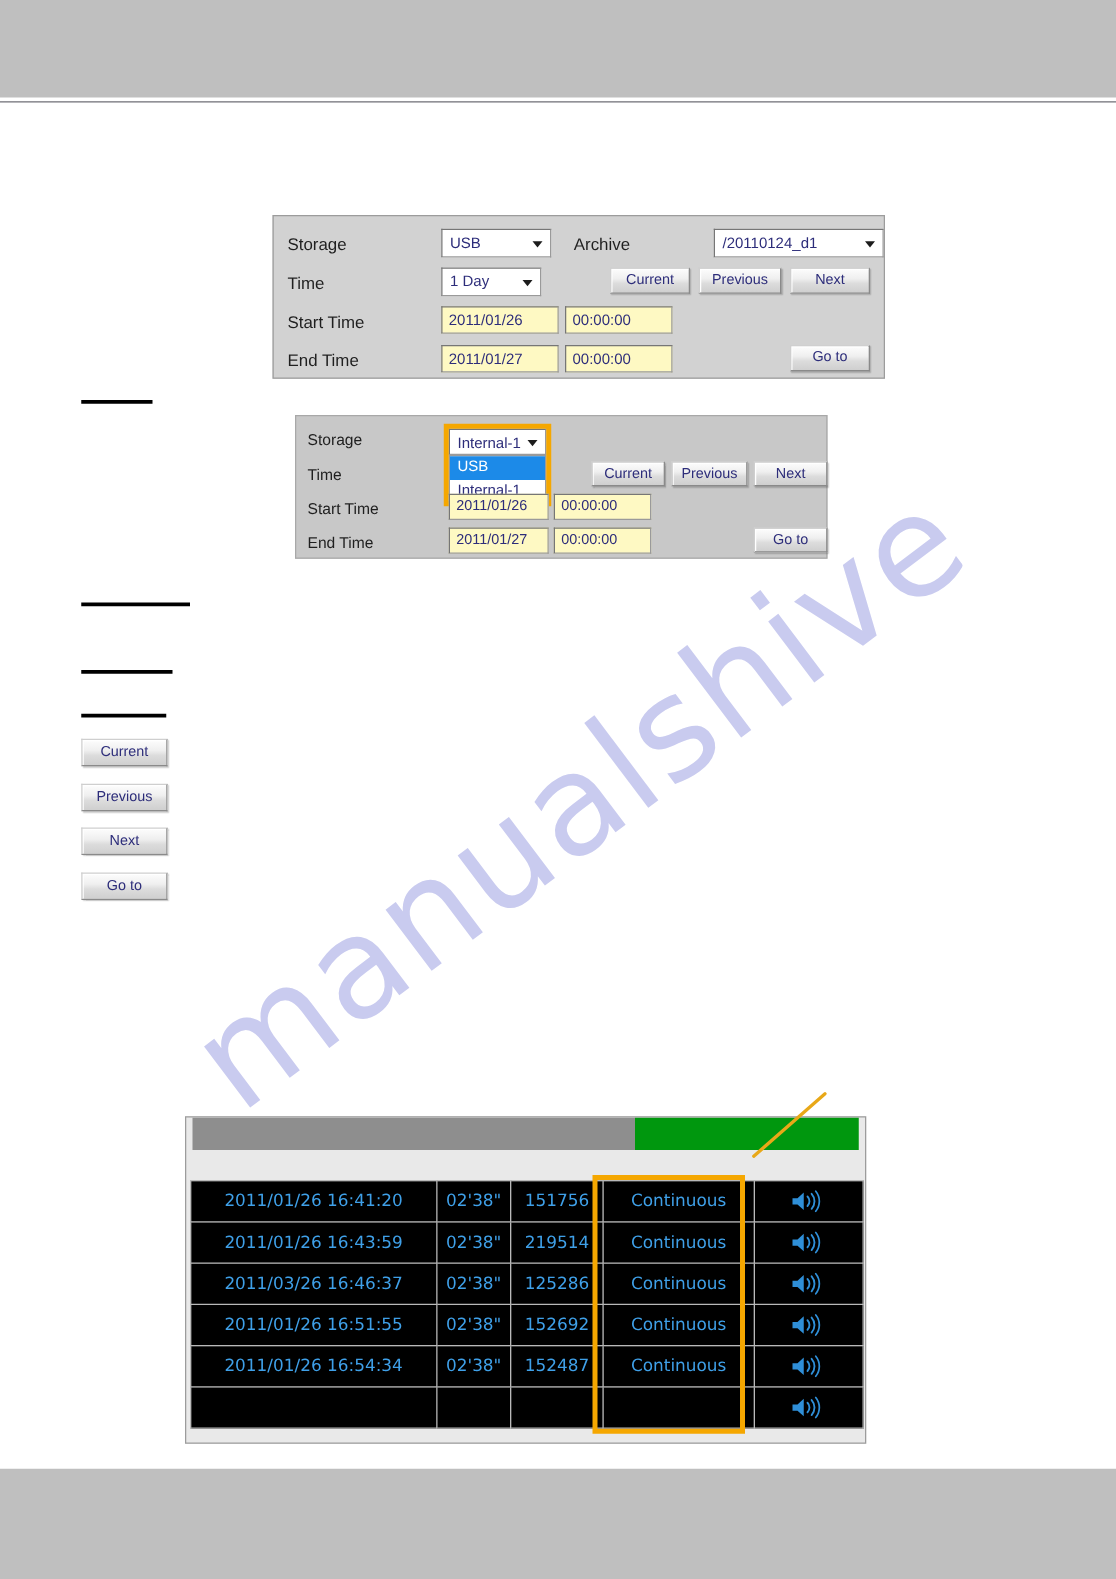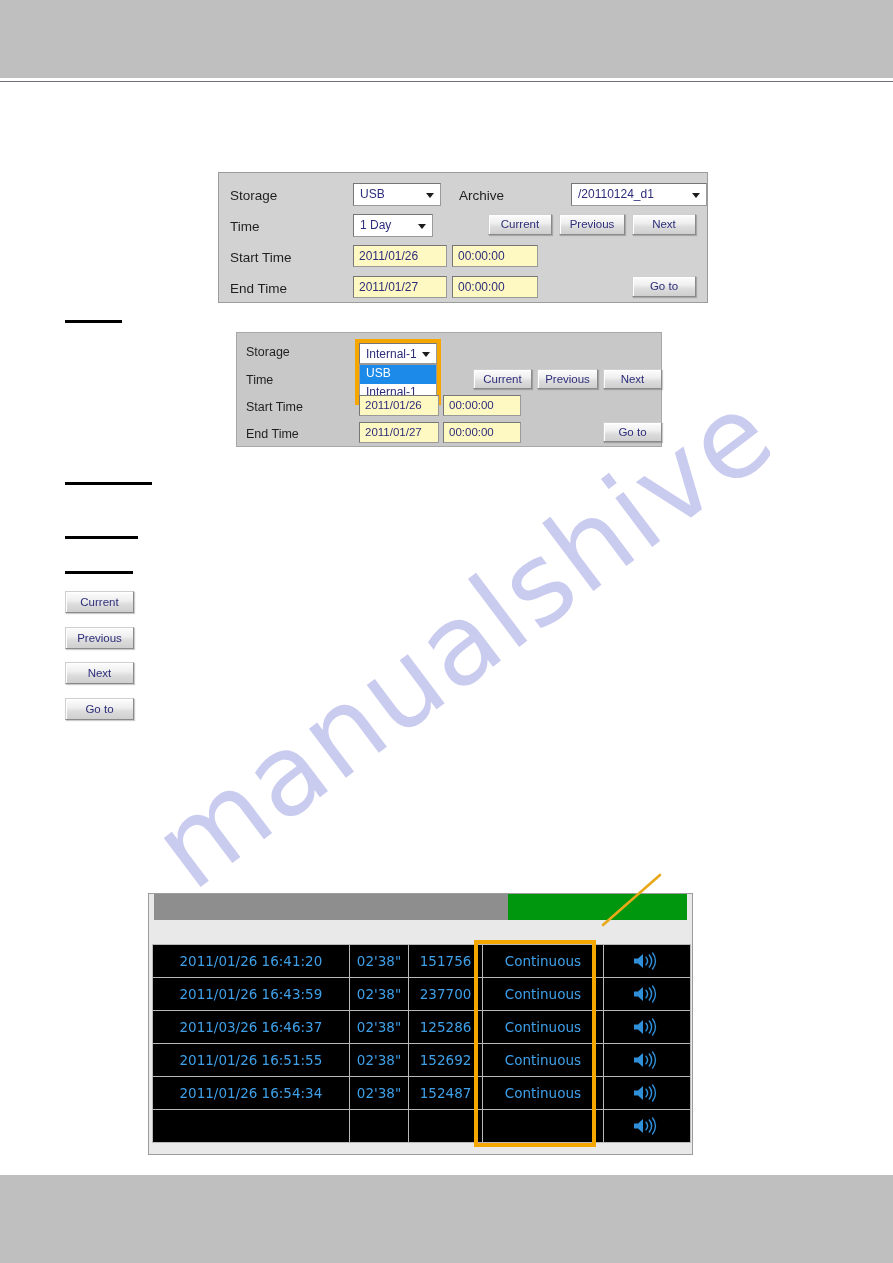--- a/index.html
+++ b/index.html
@@ -303,21 +303,21 @@
                 <path d="M14 5.2a5.4 5.4 0 0 1 0 7.6" stroke="#2f8fd8" stroke-width="1.5" fill="none" stroke-linecap="round"></path>
                 <path d="M17.3 3a9 9 0 0 1 0 12" stroke="#2f8fd8" stroke-width="1.5" fill="none" stroke-linecap="round"></path>
                 <path d="M20.6 1a12.6 12.6 0 0 1 0 16" stroke="#2f8fd8" stroke-width="1.4" fill="none" stroke-linecap="round"></path>
               </svg>
           </span>
         </td>
       </tr>
       <tr>
         <td class="c-time">2011/01/26 16:43:59</td>
         <td class="c-dur">02'38"</td>
-        <td class="c-size">237700</td>
+        <td class="c-size">219514</td>
         <td class="c-type">Continuous</td>
         <td class="c-aud">
           <span class="spk">
             <svg width="30" height="18" viewBox="0 0 30 18">
                 <path d="M2 6.5h4l5-4.5v14l-5-4.5H2z" fill="#2f8fd8"></path>
                 <path d="M14 5.2a5.4 5.4 0 0 1 0 7.6" stroke="#2f8fd8" stroke-width="1.5" fill="none" stroke-linecap="round"></path>
                 <path d="M17.3 3a9 9 0 0 1 0 12" stroke="#2f8fd8" stroke-width="1.5" fill="none" stroke-linecap="round"></path>
                 <path d="M20.6 1a12.6 12.6 0 0 1 0 16" stroke="#2f8fd8" stroke-width="1.4" fill="none" stroke-linecap="round"></path>
               </svg>
           </span>

